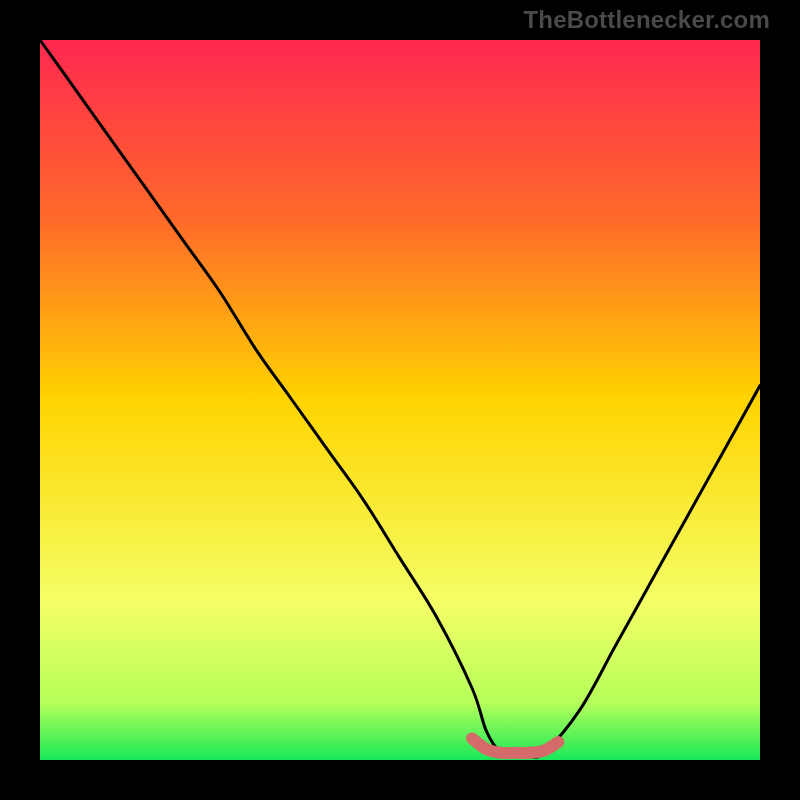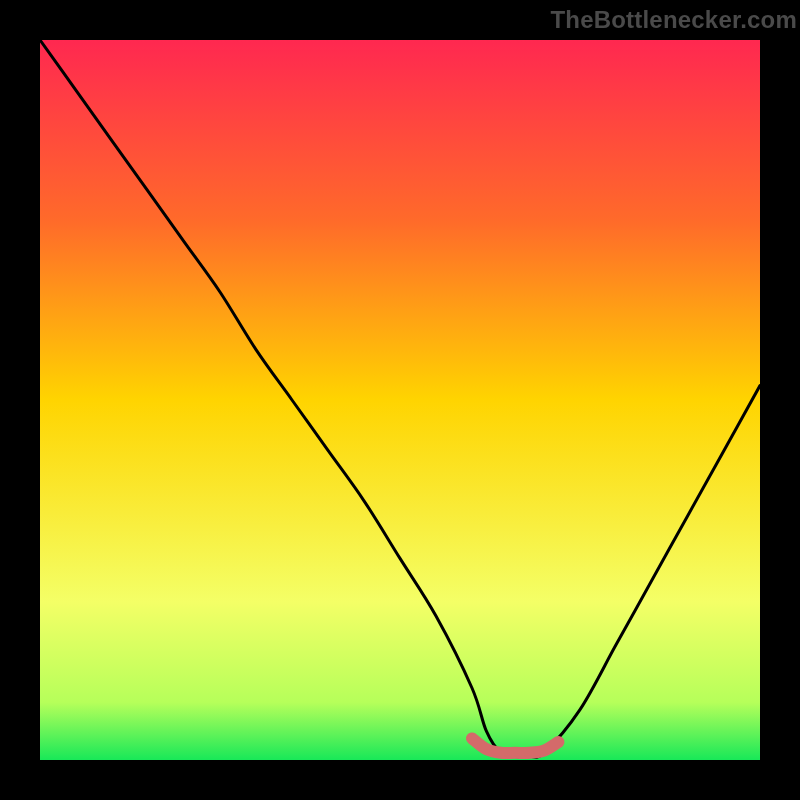--- a/index.html
+++ b/index.html
@@ -20,21 +20,21 @@
   .plot {
     position: absolute;
     left: 40px;
     top: 40px;
     width: 720px;
     height: 720px;
   }
   .watermark {
     position: absolute;
     top: 6px;
-    right: 3px;
+    right: 30px;
     color: #4a4a4a;
     font-size: 24px;
     font-weight: 600;
     letter-spacing: 0.2px;
     user-select: none;
   }
 </style>
 </head>
 <body>
 

